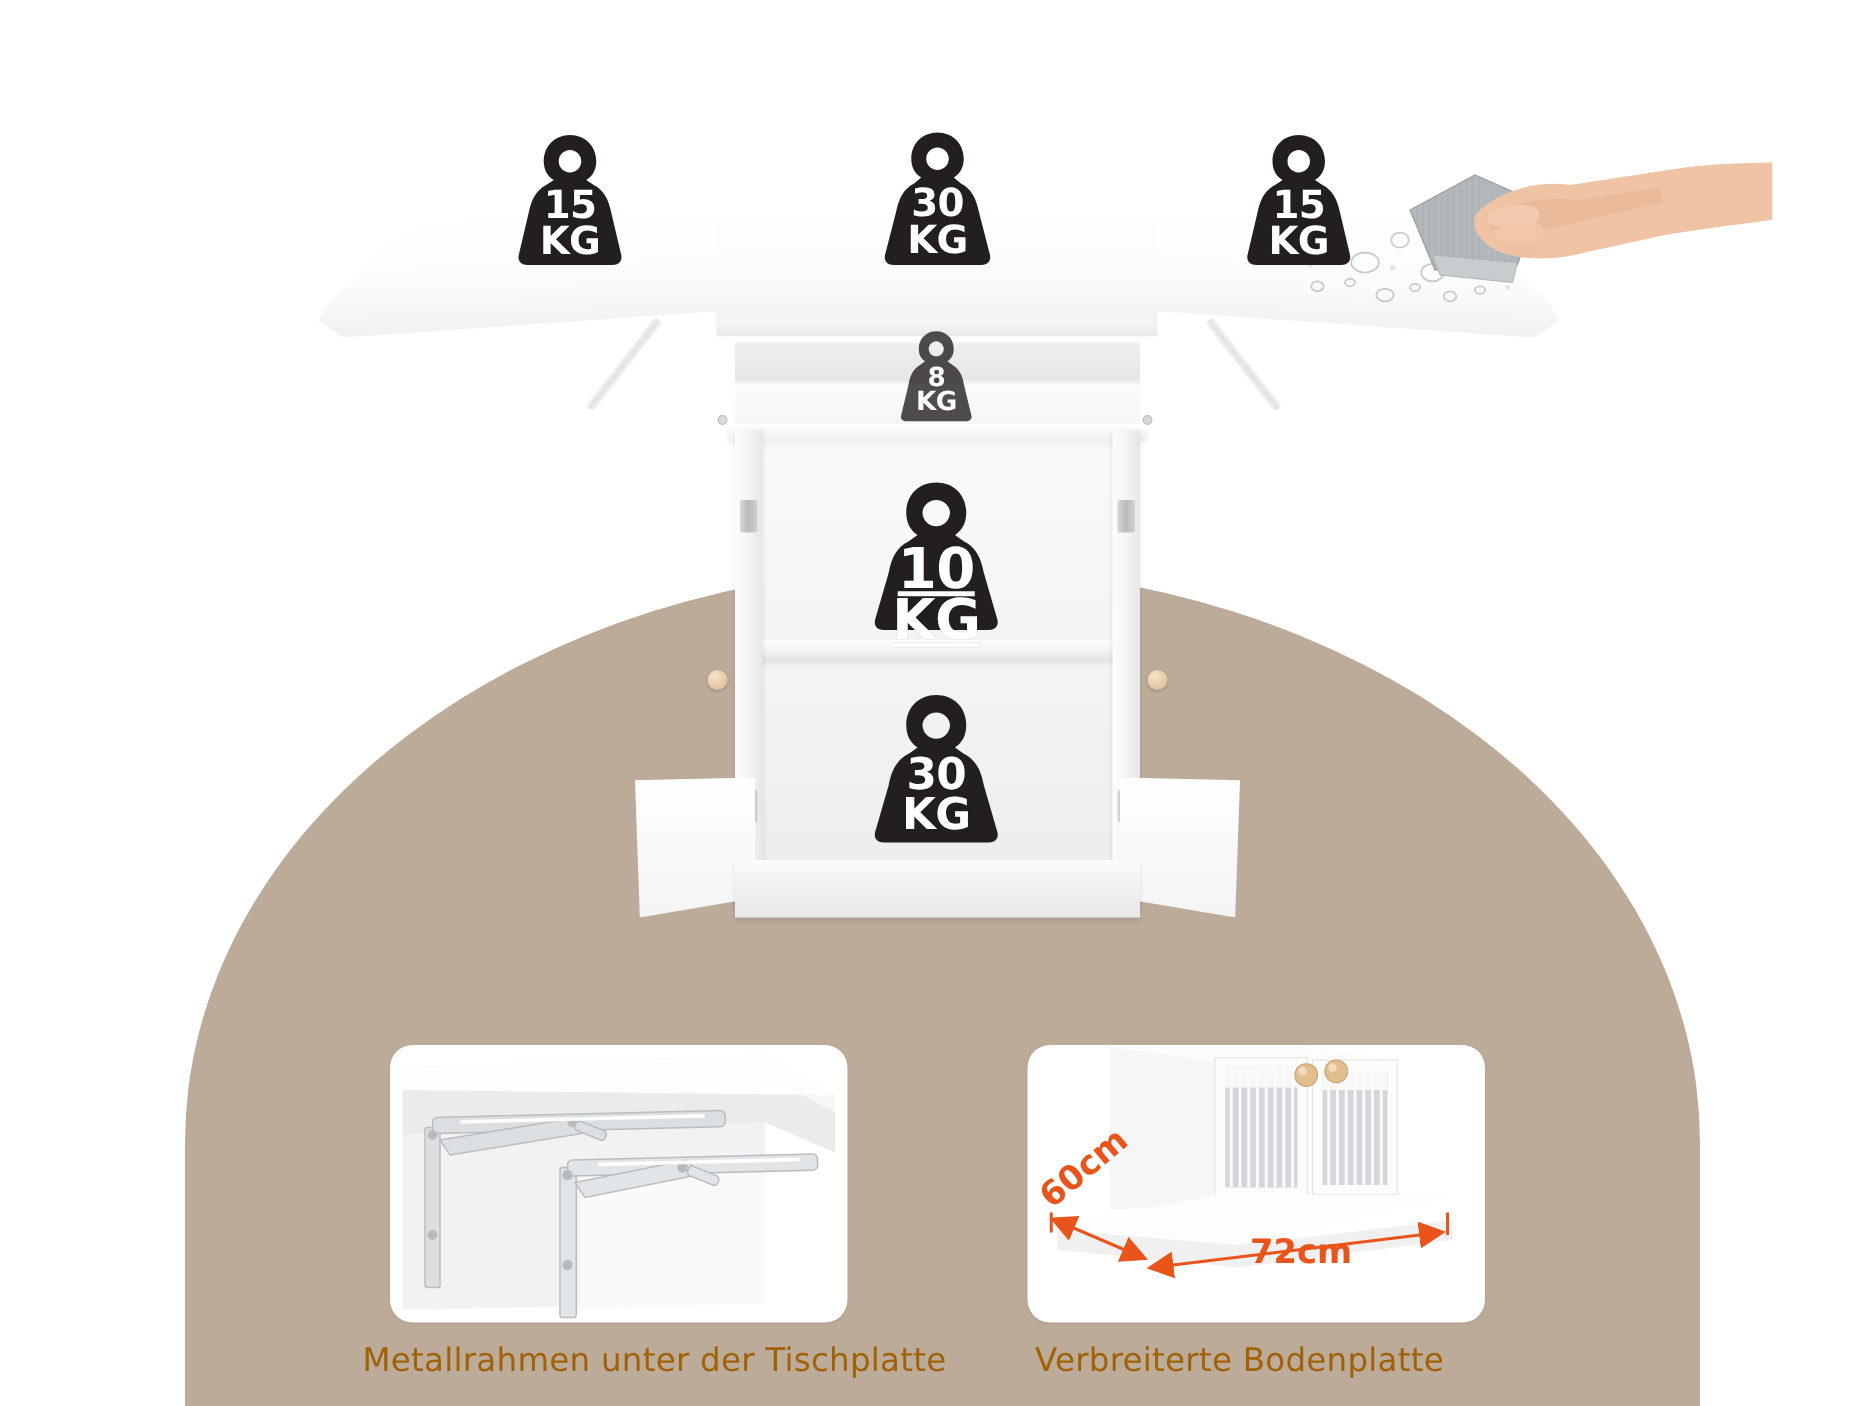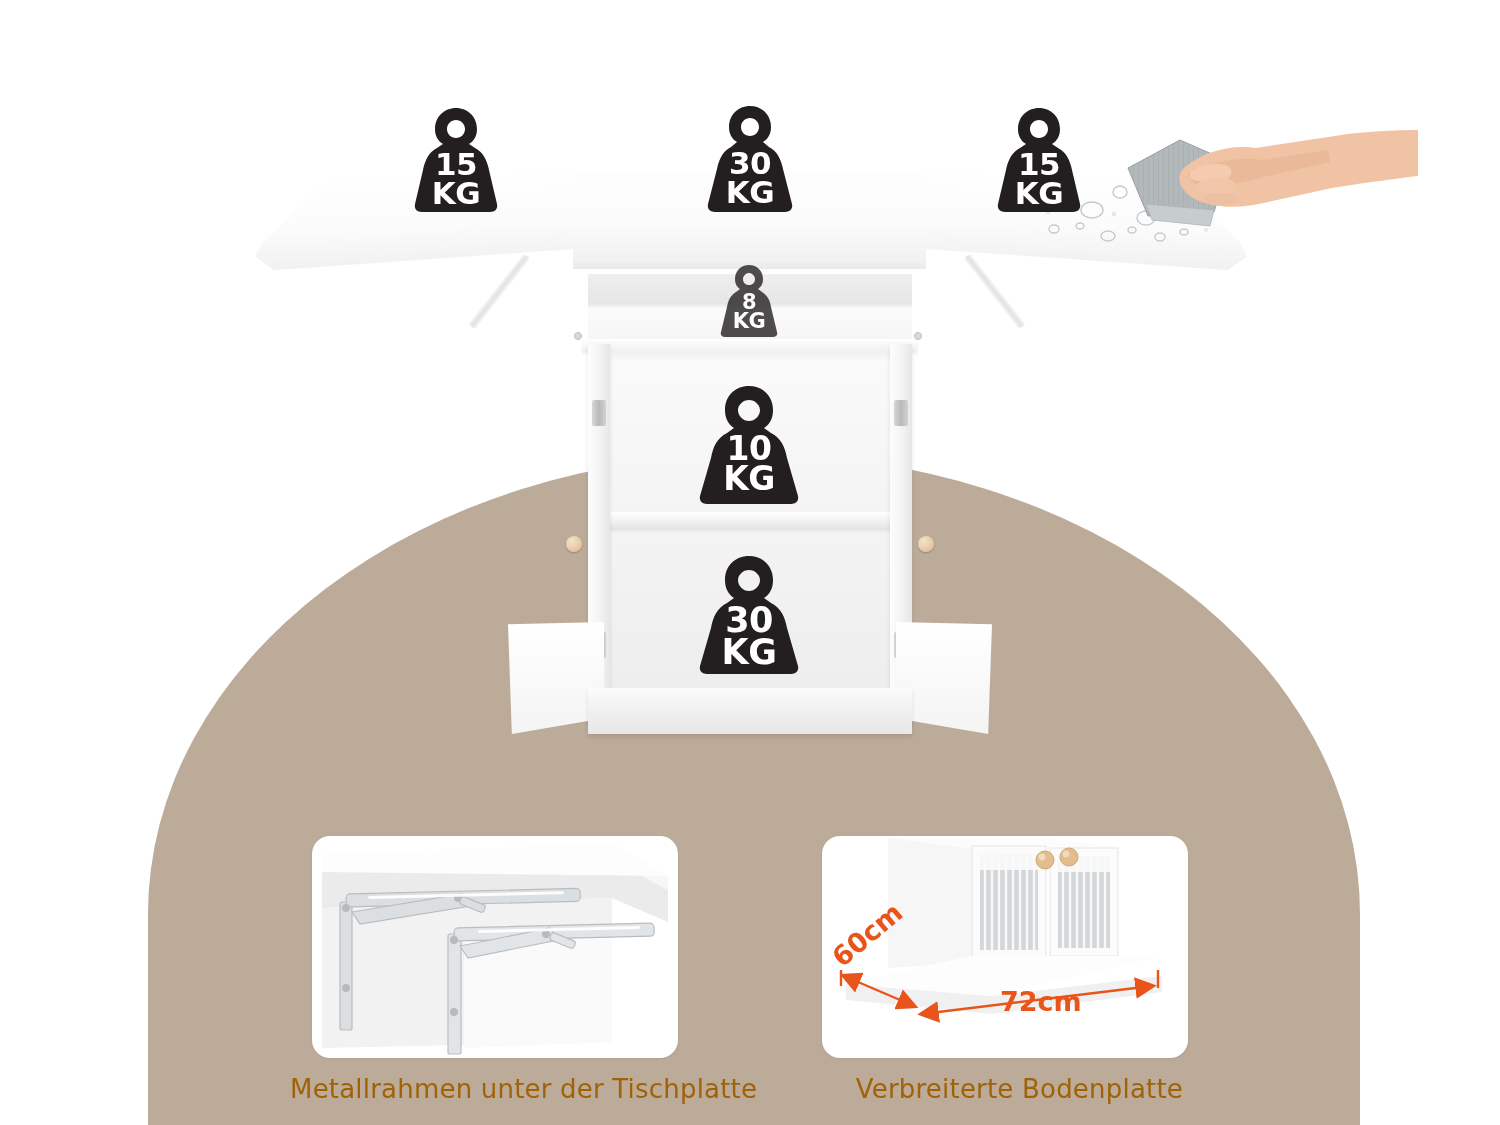--- a/index.html
+++ b/index.html
@@ -196,21 +196,21 @@
   .caption {
     position:absolute;
     z-index: 9;
     color: #a16207;
     font-size: 26px;
     font-family: "DejaVu Sans", "Liberation Sans", sans-serif;
     letter-spacing: 0.2px;
     white-space: nowrap;
   }
   .cap-left  { left: 290px; top: 1050px; width: 410px; text-align:center; }
-  .cap-right { left: 828px; top: 1050px; width: 355px; text-align:right; }
+  .cap-right { left: 828px; top: 1050px; width: 355px; text-align:left; }
 
   
   .dim-label {
     position:absolute;
     color:#e8541a;
     font-weight: 700;
     font-size: 27px;
     font-family: "DejaVu Sans", "Liberation Sans", sans-serif;
     z-index: 11;
     white-space:nowrap;
@@ -371,21 +371,21 @@
   </div>
 
   <div class="badge" style="left:697px; top:358px; width:104px; height:124px;">
     <svg viewBox="0 0 104 124" width="104" height="124">
       <path d="M52 4 C38 4 28 14 28 28 C28 36 31 42 37 46 L30 51
                C20 56 16 65 14 76 L3 114 C2 119 5 122 10 122 L94 122
                C99 122 102 119 101 114 L90 76 C88 65 84 56 74 51 L67 46
                C73 42 76 36 76 28 C76 14 66 4 52 4 Z
                M52 18 C58 18 63 23 63 28 C63 34 58 39 52 39 C46 39 41 34 41 28 C41 23 46 18 52 18 Z" fill="#231f20"></path>
     </svg>
-    <div class="bt" style="font-size:33px; top:52px;">
+    <div class="bt" style="font-size:45px; top:52px;text-decoration:underline;">
       <span>10</span><br>
       <span>KG</span>
     </div>
   </div>
 
   <div class="badge" style="left:697px; top:528px; width:104px; height:124px;">
     <svg viewBox="0 0 104 124" width="104" height="124">
       <path d="M52 4 C38 4 28 14 28 28 C28 36 31 42 37 46 L30 51
                C20 56 16 65 14 76 L3 114 C2 119 5 122 10 122 L94 122
                C99 122 102 119 101 114 L90 76 C88 65 84 56 74 51 L67 46

